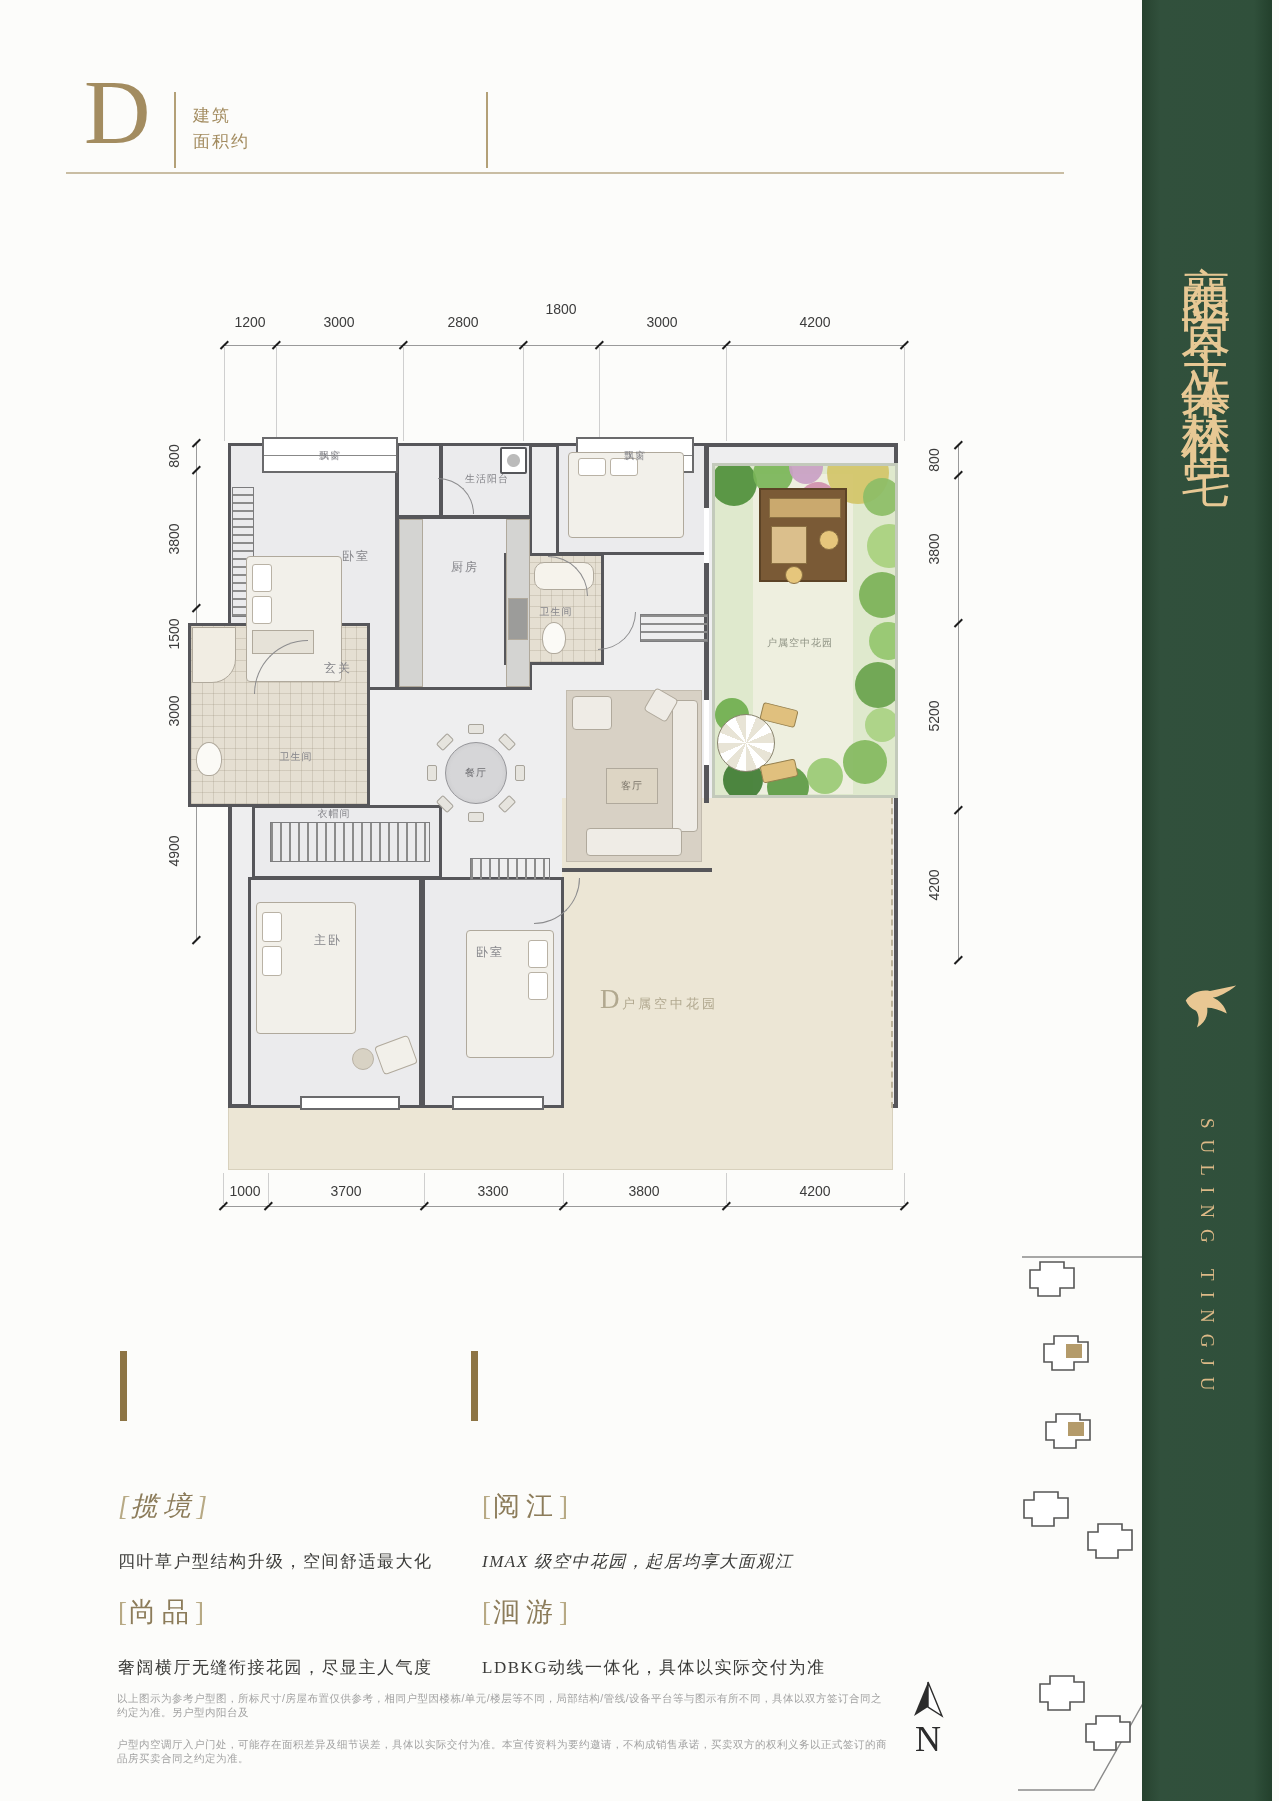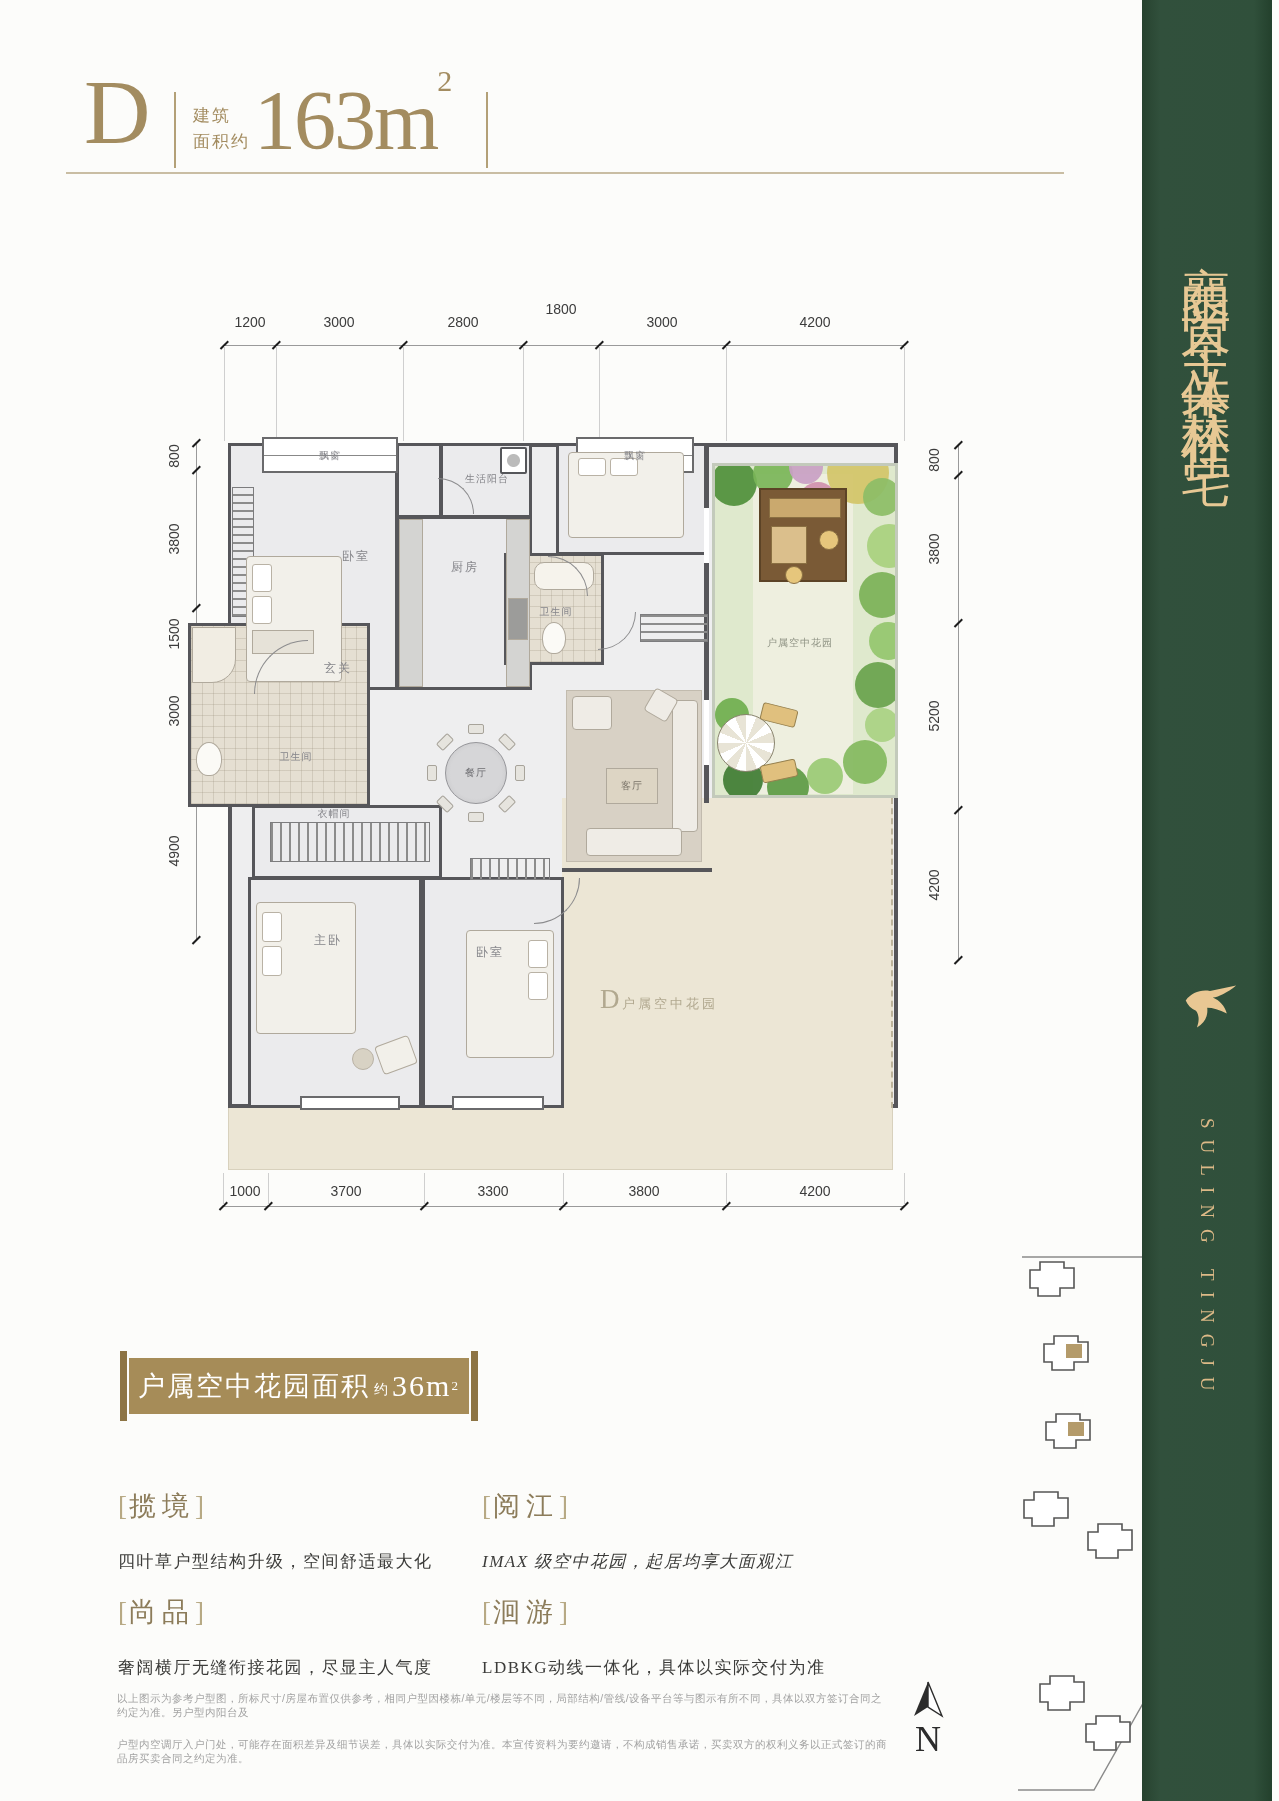--- a/index.html
+++ b/index.html
@@ -61,21 +61,20 @@
 <body>
 
 <div class="page">
 
   <div class="hdr-unit">D</div>
   <div class="hdr-div" style="left:174px;top:92px;height:76px;"></div>
   <div class="hdr-area-pre">
     <div>建筑</div>
     <div>面积约</div>
   </div>
-  <div class="hdr-area-val"><span>163m</span><sup>2</sup></div>
   <div class="hdr-div" style="left:486px;top:92px;height:76px;"></div>
   <div class="hdr-line"></div>
 
   <div class="dl" style="left:224px;top:345px;width:680px;height:1px;"></div>
   <div class="dl" style="left:223px;top:1206px;width:681px;height:1px;"></div>
   <div class="dl" style="left:196px;top:443px;width:1px;height:497px;"></div>
   <div class="dl" style="left:958px;top:445px;width:1px;height:515px;"></div>
 
   <i class="tk" style="left:219px;top:344px"></i>
   <i class="tk" style="left:271px;top:344px"></i>
@@ -259,28 +258,22 @@
   <div class="lbl sm" style="left:296px;top:757px">卫生间</div>
   <div class="lbl sm" style="left:334px;top:814px">衣帽间</div>
   <div class="lbl" style="left:328px;top:940px">主卧</div>
   <div class="lbl" style="left:490px;top:952px">卧室</div>
   <div class="lbl sm" style="left:800px;top:643px;color:#8e9283">户属空中花园</div>
   <div class="terr-lbl" style="left:600px;top:984px;font-size:27px;">D</div>
   <div class="terr-lbl" style="left:622px;top:995px;font-size:13px;">户属空中花园</div>
 
   <div class="badge-bar" style="left:120px;"></div>
   <div class="badge-bar" style="left:471px;"></div>
-  <div class="badge">
-    <span>户属空中花园面积</span>
-      <span class="approx">约</span>
-      <span style="font-size:30px;">36m</span>
-      <sup>2</sup>
-  </div>
-
-  <div class="feat-title" style="left:118px;top:1488px;"><span class="bk">[</span><span>揽境</span><span class="bk">]</span></div>
+
+  <div class="feat-title" style="left:118px;top:1488px;font-style:italic;"><span class="bk">[</span><span>揽境</span><span class="bk">]</span></div>
   <div class="feat-desc" style="left:118px;top:1550px;">四叶草户型结构升级，空间舒适最大化</div>
   <div class="feat-title" style="left:482px;top:1488px;"><span class="bk">[</span><span>阅江</span><span class="bk">]</span></div>
   <div class="feat-desc" style="left:482px;top:1550px;font-style:italic;">IMAX 级空中花园，起居均享大面观江</div>
   <div class="feat-title" style="left:118px;top:1594px;"><span class="bk">[</span><span>尚品</span><span class="bk">]</span></div>
   <div class="feat-desc" style="left:118px;top:1656px;">奢阔横厅无缝衔接花园，尽显主人气度</div>
   <div class="feat-title" style="left:482px;top:1594px;"><span class="bk">[</span><span>洄游</span><span class="bk">]</span></div>
   <div class="feat-desc" style="left:482px;top:1656px;">LDBKG动线一体化，具体以实际交付为准</div>
 
   <div class="disc" style="top:1738px;">户型内空调厅入户门处，可能存在面积差异及细节误差，具体以实际交付为准。本宣传资料为要约邀请，不构成销售承诺，买卖双方的权利义务以正式签订的商品房买卖合同之约定为准。</div>
   <div class="disc" style="top:1692px;">以上图示为参考户型图，所标尺寸/房屋布置仅供参考，相同户型因楼栋/单元/楼层等不同，局部结构/管线/设备平台等与图示有所不同，具体以双方签订合同之约定为准。另户型内阳台及</div>

